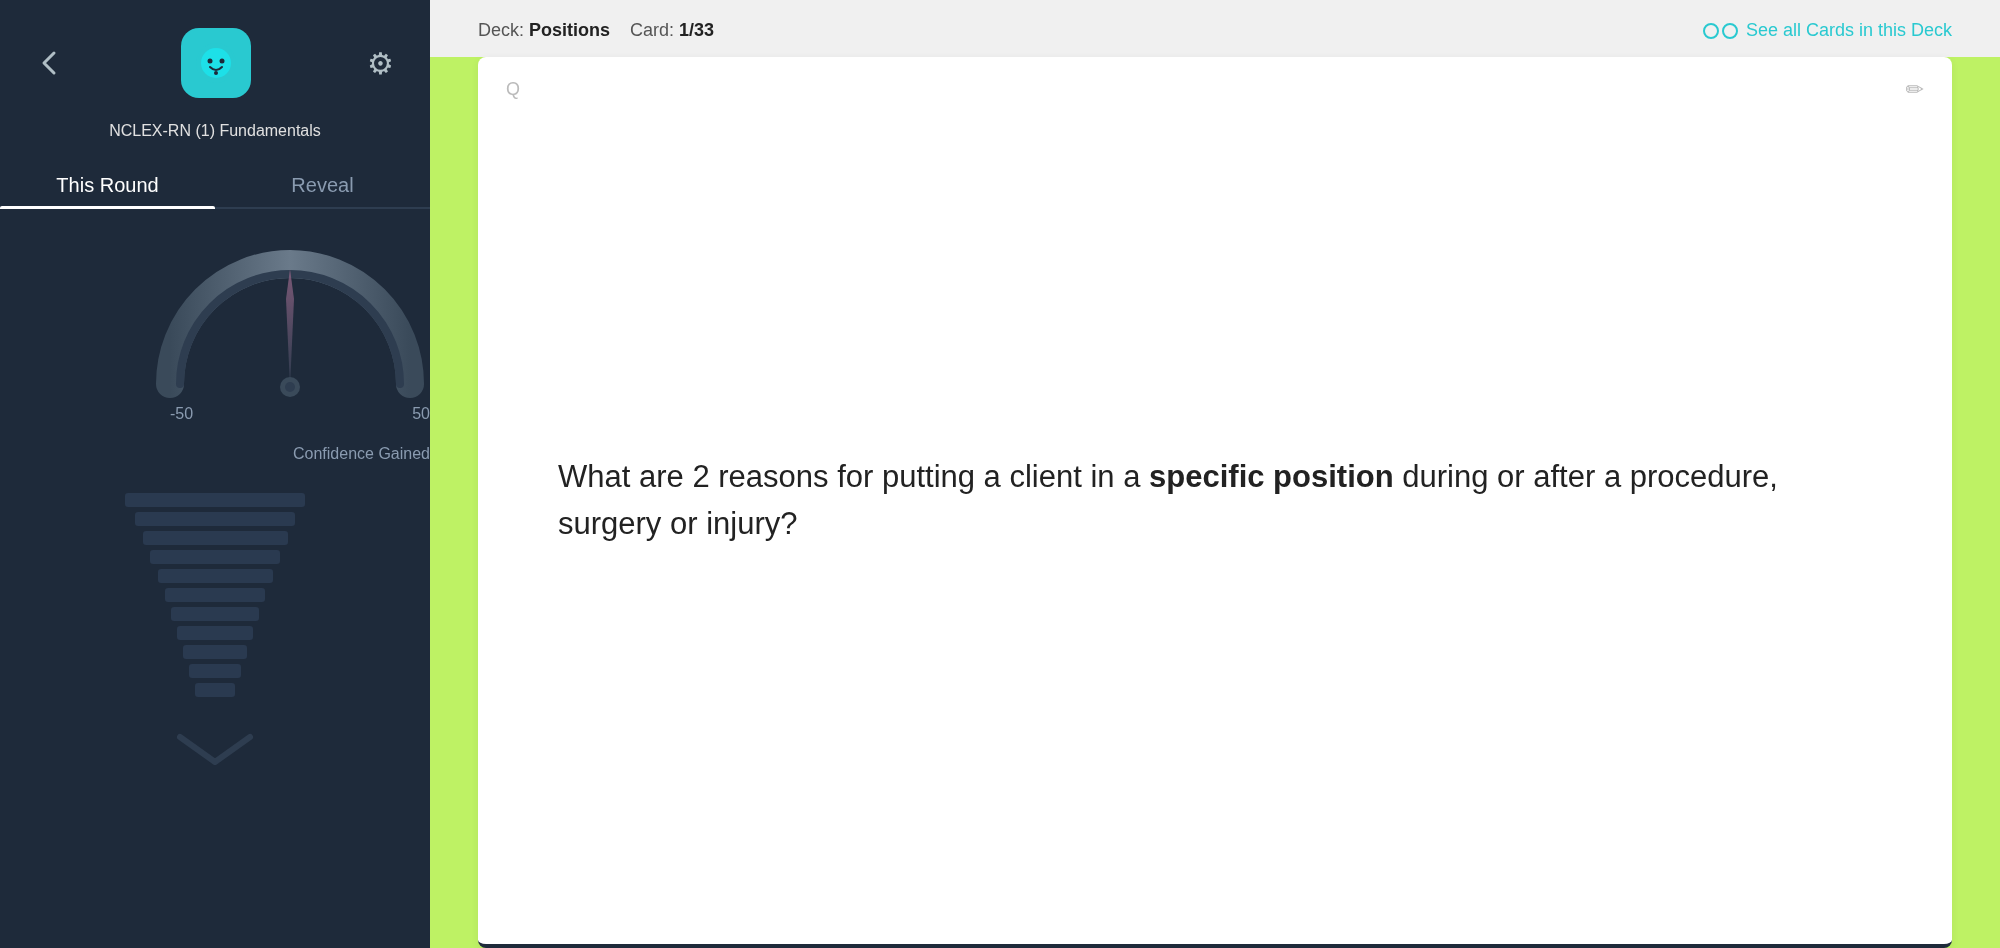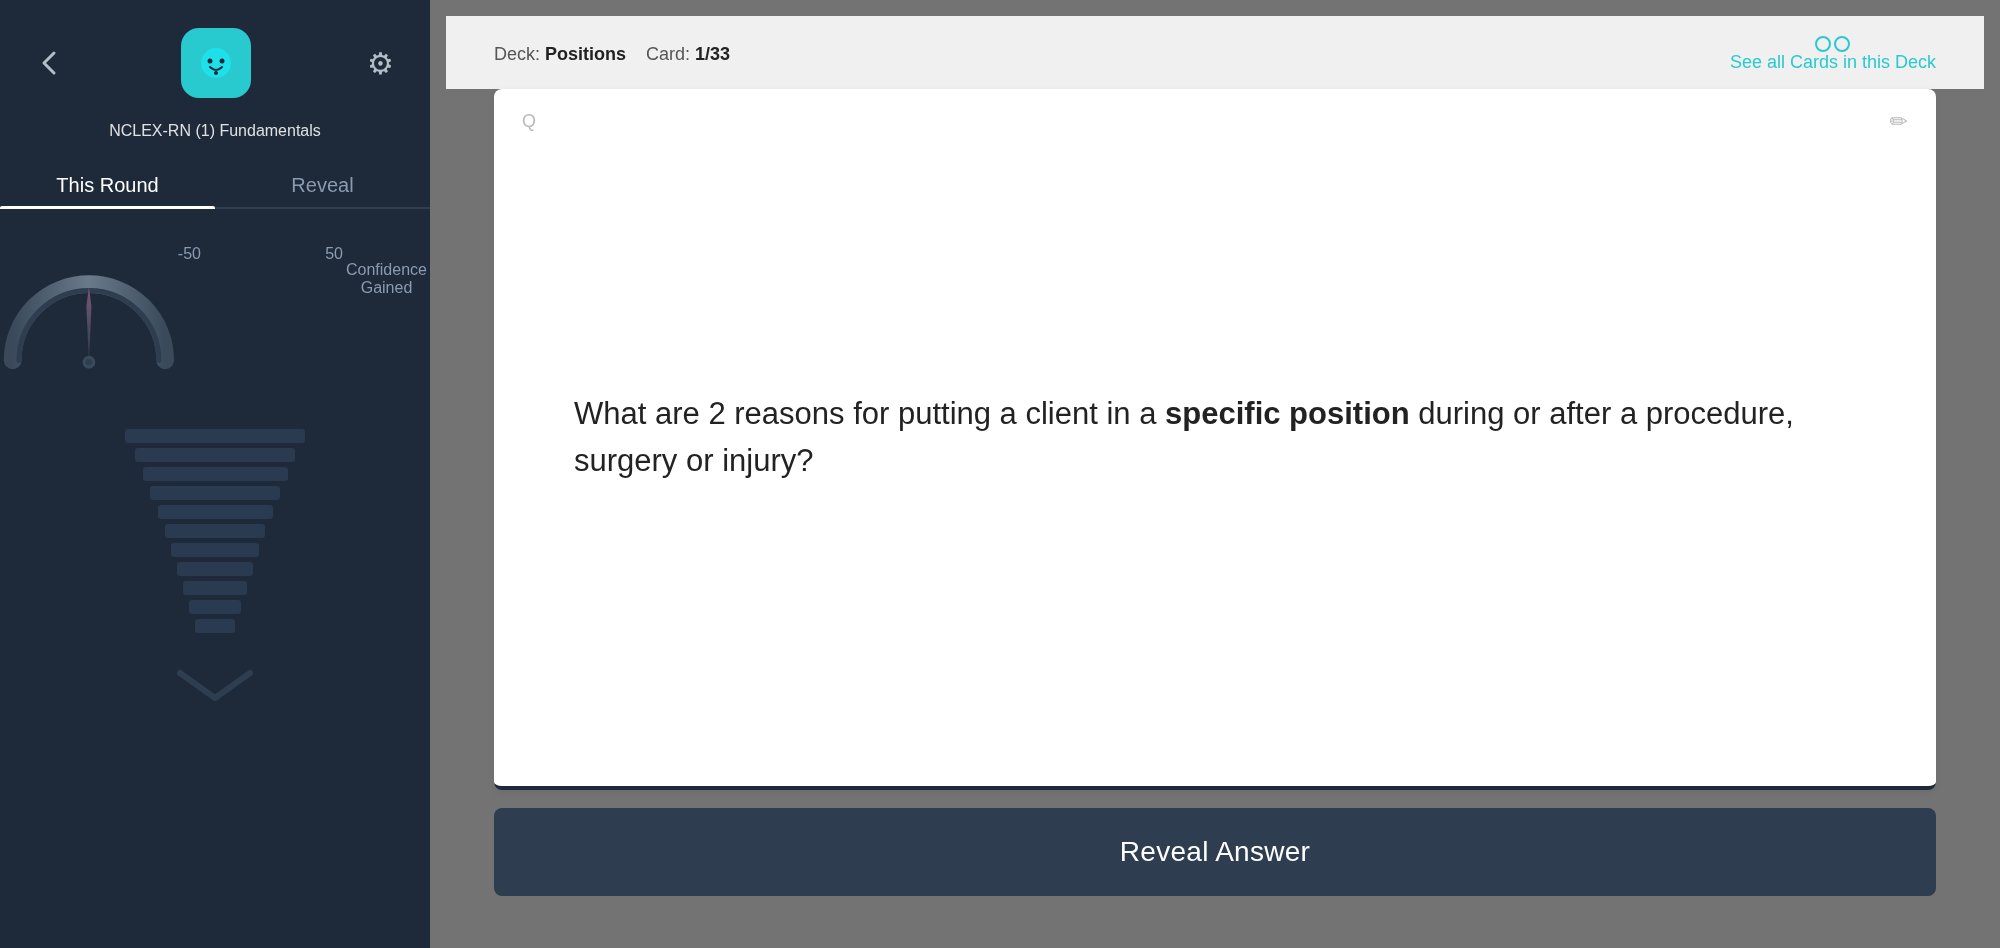--- a/index.html
+++ b/index.html
@@ -96,22 +96,22 @@
       right: 0;
       height: 3px;
       background: #ffffff;
       border-radius: 2px 2px 0 0;
     }
 
     
     .gauge-container {
       margin-top: 30px;
       display: flex;
-      flex-direction: row;
-      align-items: flex-start;
+      flex-direction: column;
+      align-items: flex-end;
       width: 100%;
     }
 
     .gauge-svg {
       width: 280px;
       height: 160px;
     }
 
     .gauge-labels {
       display: flex;
@@ -148,24 +148,24 @@
 
     .bar-segment {
       height: 14px;
       border-radius: 3px;
       background: #2a3a50;
     }
 
     
     .main-content {
       flex: 1;
-      background: #737373;
-      display: flex;
-      flex-direction: column;
-      padding: 16px;
+      background: #bef264;
+      display: flex;
+      flex-direction: column;
+      padding: 0;
     }
 
     .top-bar {
       display: flex;
       align-items: center;
       justify-content: space-between;
       padding: 20px 48px 16px 48px;
       background: #f0f0f0;
     }
 
@@ -180,26 +180,25 @@
     }
 
     .deck-info span.card-num {
       font-weight: 700;
       color: #222;
     }
 
     .see-cards-link {
       display: flex;
       align-items: center;
-      gap: 0;
+      gap: 8px;
       color: #29c9d0;
       font-size: 18px;
       cursor: pointer;
       text-decoration: none;
-      flex-direction: column;
     }
 
     .see-cards-icon {
       display: flex;
       gap: 3px;
     }
 
     .see-cards-icon .circle {
       width: 16px;
       height: 16px;
@@ -420,15 +419,14 @@
     <div class="flashcard">
       <span class="card-type-label">Q</span>
       <span class="edit-icon">✏</span>
       <div class="card-question">
         <p>
           What are 2 reasons for putting a client in a <strong>specific position</strong> during or after a procedure, surgery or injury?
         </p>
       </div>
     </div>
 
-    <button class="reveal-btn">Reveal Answer</button>
   </div>
 </main>
 
 </body></html>

